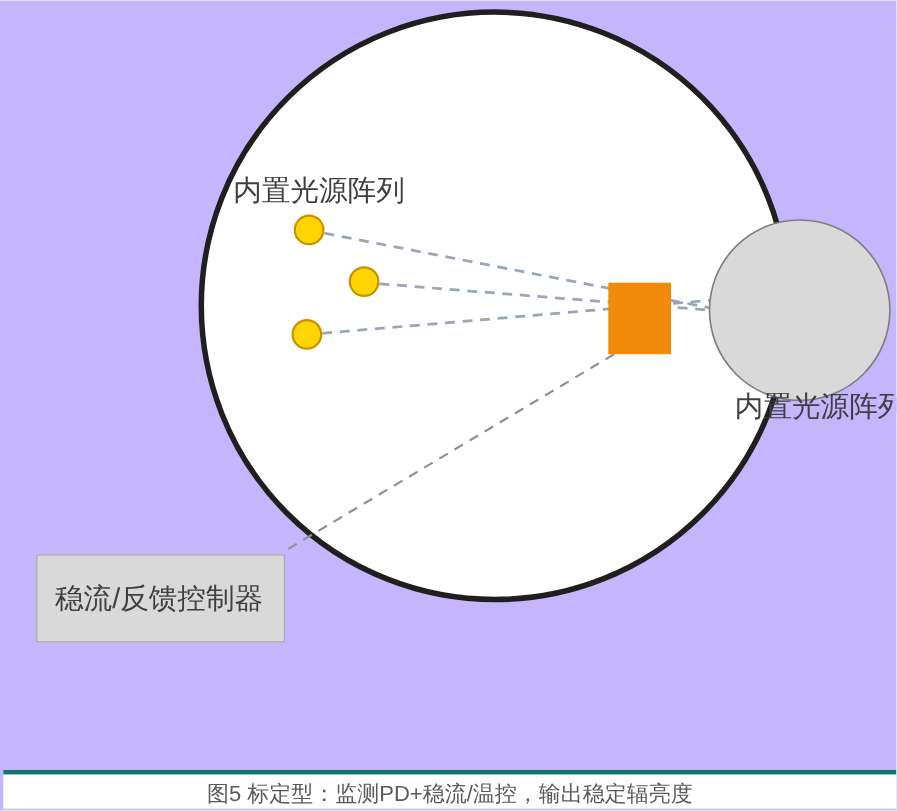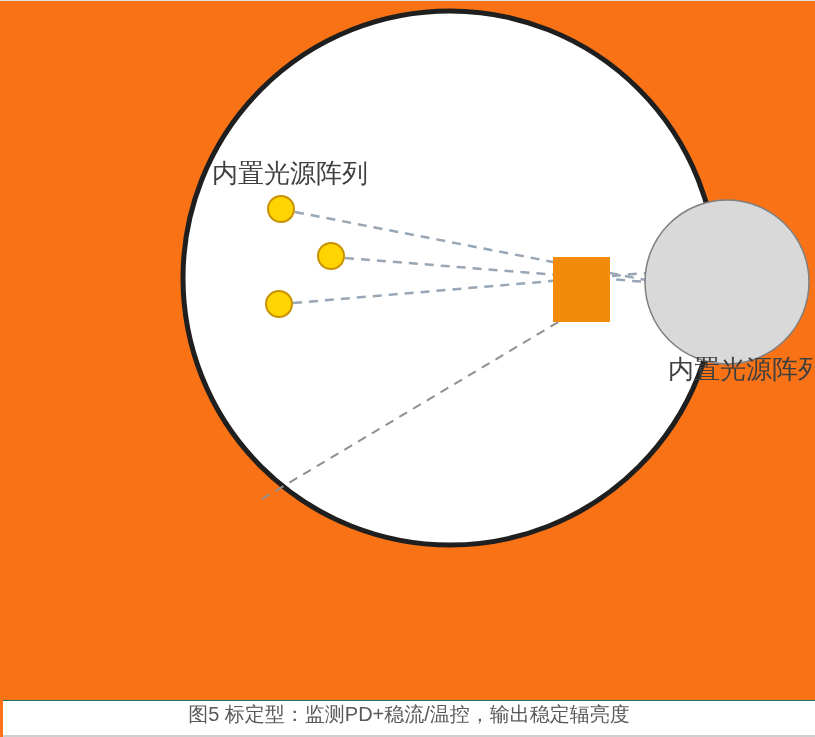--- a/index.html
+++ b/index.html
@@ -3,21 +3,21 @@
 <meta charset="utf-8">
 <style>
   * { margin: 0; padding: 0; box-sizing: border-box; }
   html, body { background: #ffffff; }
   body { font-family: "Liberation Sans", "DejaVu Sans", sans-serif; }
 
   #stage {
     position: relative;
     width: 815px;
     height: 737px;
-    background: #f97316;
+    background: #c4b5fd;
     overflow: hidden;
     border-top: 1px solid #e2e2e2;
   }
 
   #diagram-svg { position: absolute; left: 0; top: 0; }
 
   .sphere  { fill: #ffffff; stroke: var(--sphere-stroke, #1f1f1f); stroke-width: 5; }
   .port    { fill: var(--port-fill, #d9d9d9); stroke: var(--port-stroke, #7f7f7f); stroke-width: 1.5; }
   .led     { fill: var(--led-fill, #ffd400); stroke: var(--led-stroke, #c79100); stroke-width: 2; }
   .pd      { fill: var(--pd-fill, #f28b0a); }
@@ -47,24 +47,24 @@
     color: #404040;
     white-space: nowrap;
   }
 
   #caption-bar {
     position: absolute;
     left: 3px;
     right: 0;
     top: 699px;
     height: 37px;
-    border-top: 1px solid #0f766e;
+    border-top: 4px solid #0f766e;
     border-bottom: 2px solid #cfcfcf;
     display: flex;
-    align-items: flex-start;
+    align-items: flex-end;
     justify-content: center;
     background: #ffffff;
   }
 
   #caption {
     font-size: 20px;
     color: var(--caption-color, #595959);
     white-space: nowrap;
   }
 </style>
@@ -90,18 +90,21 @@
     <circle class="led" cx="281" cy="208" r="13"></circle>
     <circle class="led" cx="331" cy="255" r="13"></circle>
     <circle class="led" cx="279" cy="303" r="13"></circle>
   </svg>
 
   <div class="label" style="left:212px; top:158px">内置光源阵列</div>
 
 
   <div class="label" style="left:668px; top:354px">内置光源阵列</div>
 
+  <div id="controller-box">
+    <span>稳流/反馈控制器</span>
+  </div>
 
   <div id="caption-bar">
     <span id="caption">图5 标定型：监测PD+稳流/温控，输出稳定辐亮度</span>
   </div>
 
 </div>
 
 </body></html>

